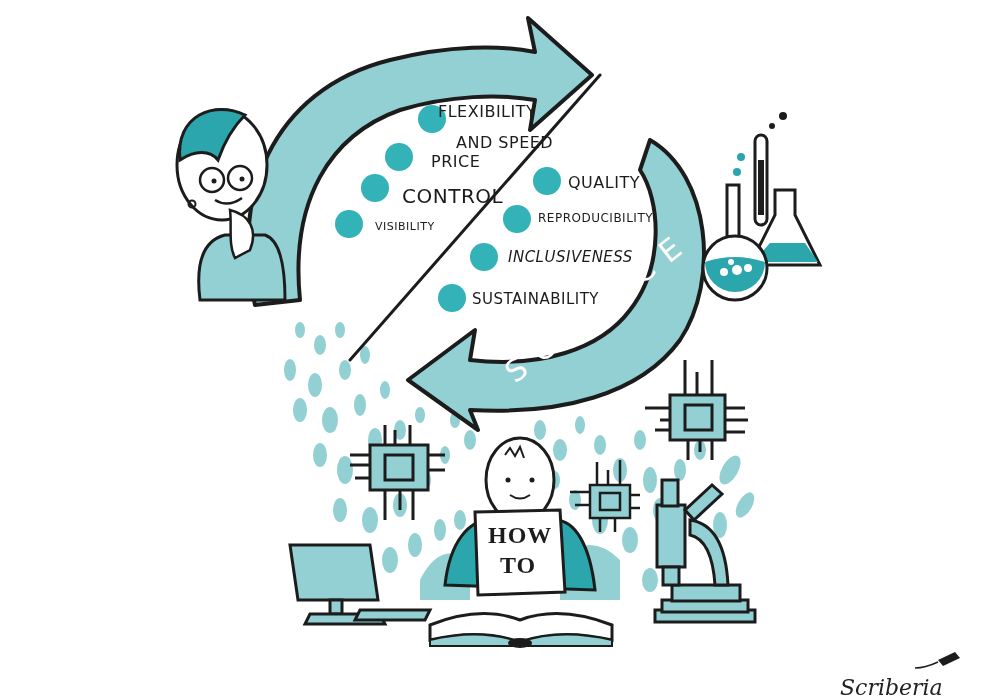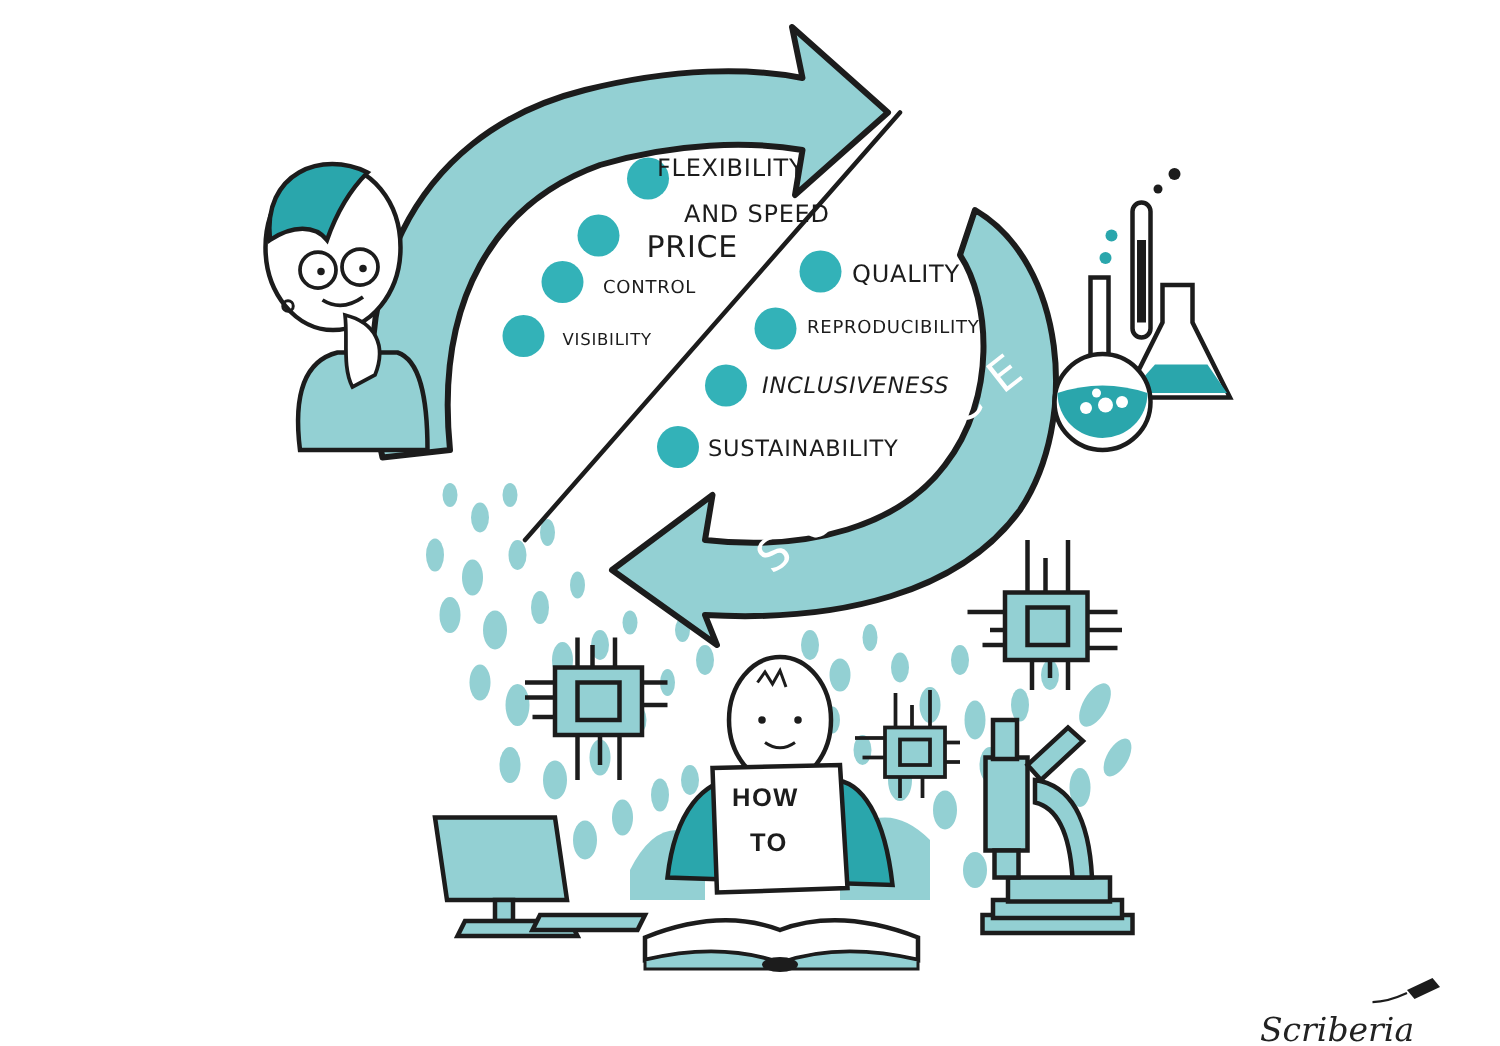--- a/index.html
+++ b/index.html
@@ -2,21 +2,21 @@
 <html><head>
   <meta charset="utf-8">
   <style>
     html, body { margin: 0; padding: 0; background: #ffffff; }
     body { width: 1000px; height: 697px; position: relative; overflow: hidden; font-family: "DejaVu Sans", sans-serif; }
     #scene { position: absolute; left: 0; top: 0; width: 1000px; height: 697px; }
     .lbl { position: absolute; font-family: "DejaVu Sans", sans-serif; color: #1c1c1c; letter-spacing: 0.5px; white-space: nowrap; text-transform: uppercase; }
     .dot { position: absolute; width: 28px; height: 28px; border-radius: 50%; background: #33b2b8; }
     .arrow-text { position: absolute; font-family: "DejaVu Sans", sans-serif; color: #ffffff; font-size: 34px; letter-spacing: 6px; }
     .sig { position: absolute; left: 840px; top: 660px; font-family: "DejaVu Serif", serif; font-style: italic; font-size: 22px; color: #222; margin-top: 15px; }
-    .howto { position: absolute; font-family: Liberation Sans, sans-serif; font-size: 17px; color: #1c1c1c; font-weight: bold; letter-spacing: 1px; }
+    .howto { position: absolute; font-family: Liberation Serif, serif; font-size: 24px; color: #1c1c1c; font-weight: bold; letter-spacing: 1px; }
   </style>
 </head>
 <body>
 
 <svg id="scene" width="1000" height="697" viewBox="0 0 1000 697" xmlns="http://www.w3.org/2000/svg">
 
   <g fill="#93d0d3">
     <ellipse cx="300" cy="330" rx="5" ry="8"></ellipse>
       <ellipse cx="320" cy="345" rx="6" ry="10"></ellipse>
       <ellipse cx="340" cy="330" rx="5" ry="8"></ellipse>
@@ -194,25 +194,25 @@
 <div class="arrow-text" style="left:498px; top:362px; transform: rotate(-38deg); transform-origin: left top; letter-spacing:14px; font-size:30px;">SCIENCE</div>
 
 <div>
   <div>
     <span class="dot" style="left:418px; top:105px;"></span>
     <span class="lbl" style="left:438px; top:102px; font-size:16px;">FLEXIBILITY</span>
     <span class="lbl" style="left:456px; top:122px; font-size:16px;margin-top:11px;">AND SPEED</span>
   </div>
   <div>
     <span class="dot" style="left:385px; top:143px;"></span>
-    <span class="lbl" style="left:431px; top:152px; font-size:20px;">PRICE</span>
+    <span class="lbl" style="left:431px; top:152px; font-size:16px;">PRICE</span>
   </div>
   <div>
     <span class="dot" style="left:361px; top:174px;"></span>
-    <span class="lbl" style="left:402px; top:184px; font-size:12px;">CONTROL</span>
+    <span class="lbl" style="left:402px; top:184px; font-size:20px;">CONTROL</span>
   </div>
   <div>
     <span class="dot" style="left:335px; top:210px;"></span>
     <span class="lbl" style="left:375px; top:220px; font-size:11px;">VISIBILITY</span>
   </div>
 </div>
 
 <div>
   <div>
     <span class="dot" style="left:533px; top:167px;"></span>

